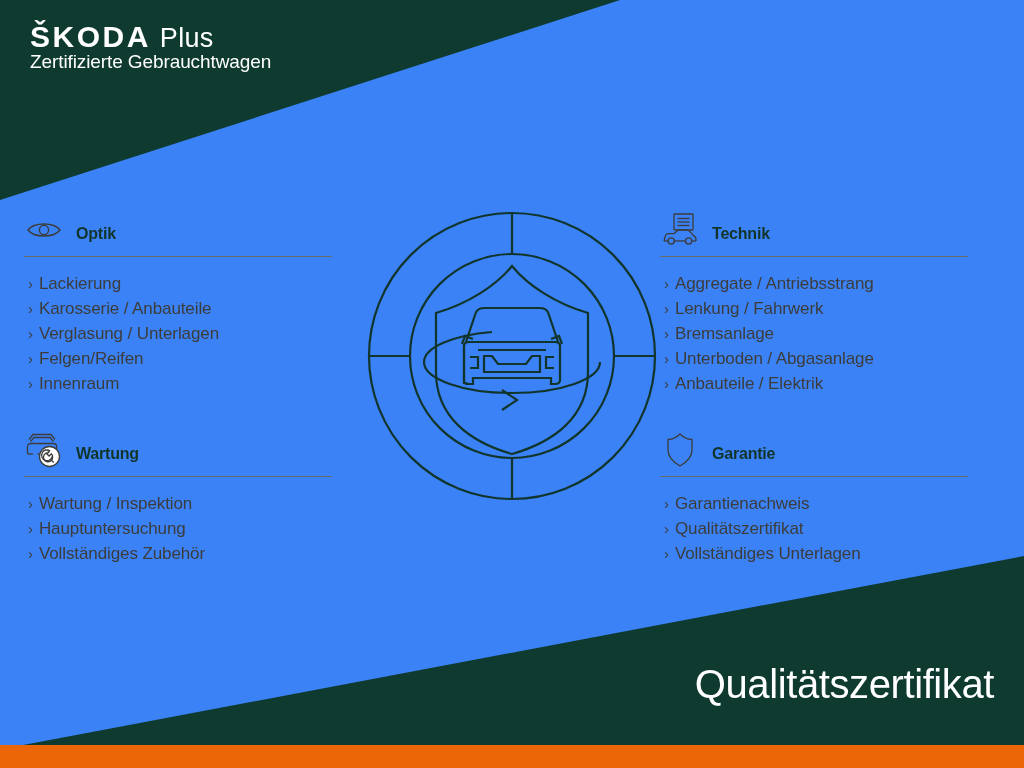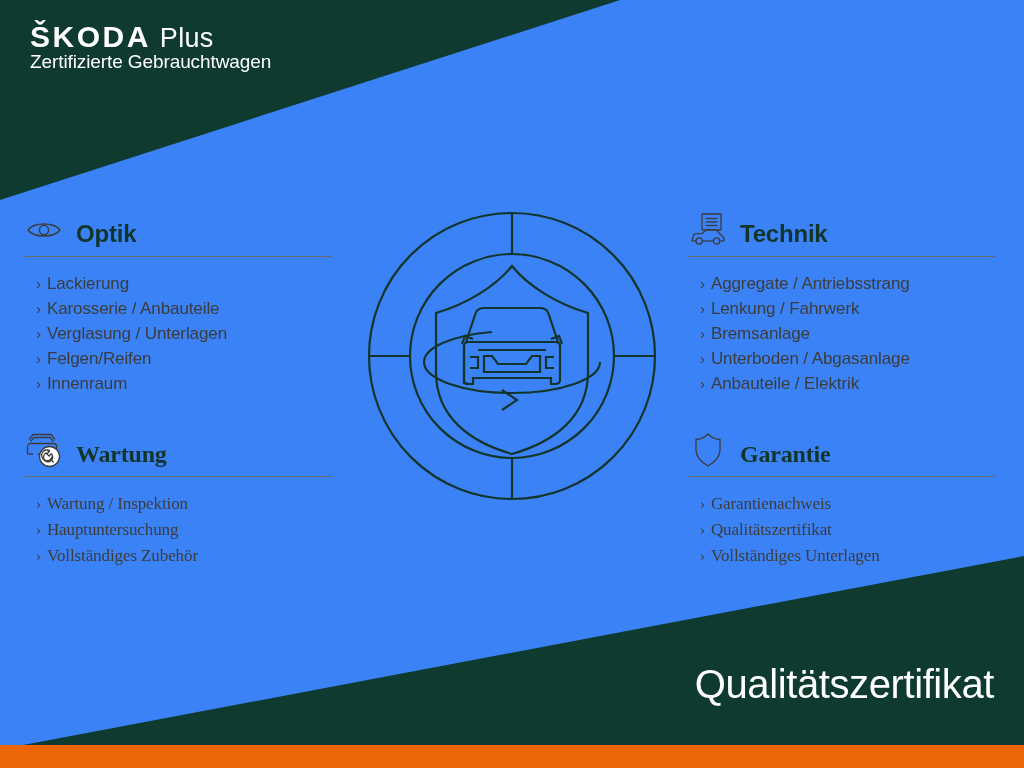--- a/index.html
+++ b/index.html
@@ -74,56 +74,56 @@
     white-space: nowrap;
   }
 
   
   .col {
     position: absolute;
     z-index: 4;
     width: 312px;
   }
   .col-left  { left: 24px;  }
-  .col-right { left: 688px; }
+  .col-right { left: 660px; }
   .row-top    { top: 208px; }
-  .row-bottom { top: 428px; font-family: Liberation Serif, serif; }
+  .row-bottom { top: 428px; }
 
   .sec-head {
     display: flex;
     align-items: center;
     gap: 12px;
     height: 44px;
   }
   .sec-icon {
     width: 40px;
     height: 40px;
     flex: 0 0 40px;
     display: flex;
     align-items: center;
     justify-content: center;
   }
   .sec-icon svg { display: block; }
   .sec-title {
-    font-size: 24px;
+    font-size: 16px;
     font-weight: bold;
     color: #12352B;
     letter-spacing: -0.2px;
     margin-top: 8px;
   }
   .sec-rule {
     width: 308px;
     height: 1px;
     background: #6A6A6A;
     margin-top: 4px;
     margin-bottom: 14px;
   }
   .sec-list {
     list-style: none;
-    margin: 12px;
+    margin: 4px;
     padding: 0;
   }
   .sec-list li {
     font-size: 17px;
     color: #3C3C3B;
     line-height: 25px;
     white-space: nowrap;
     letter-spacing: -0.1px;
   }
   .sec-list li .chev {

